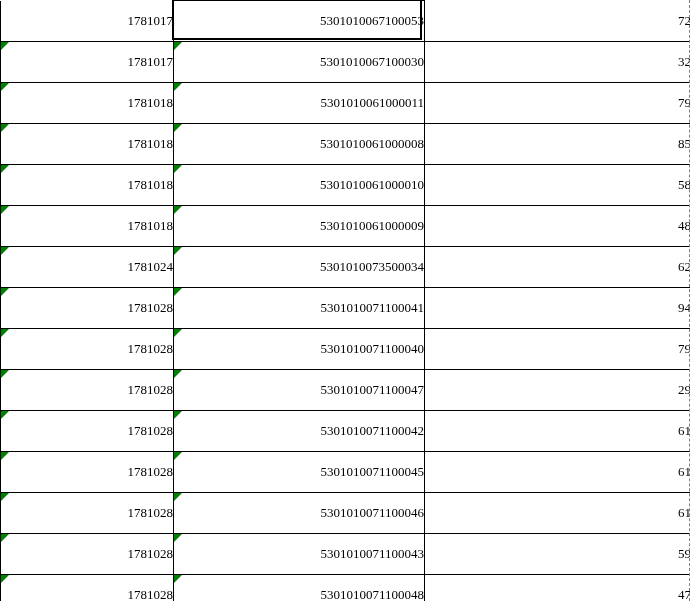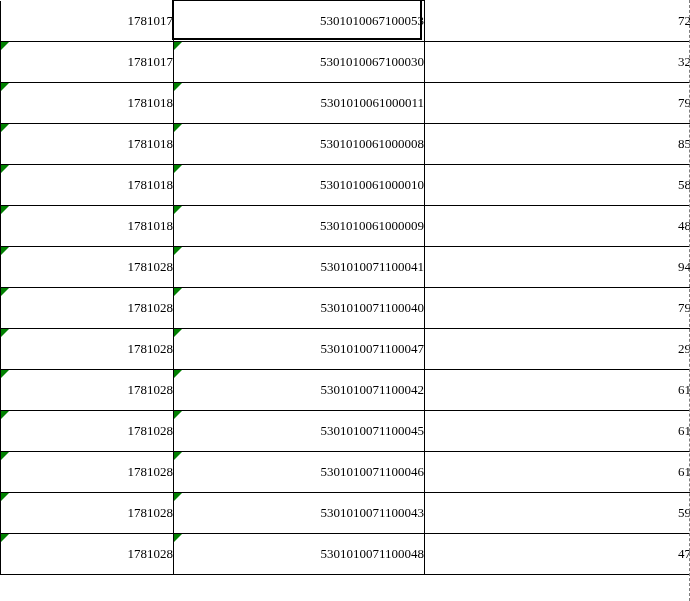--- a/index.html
+++ b/index.html
@@ -118,20 +118,25 @@
         <td class="col-b"><span class="marker"></span><span>5301010061000010</span></td>
         <td class="col-c"><span>58</span></td>
       </tr>
 
       <tr>
         <td class="col-a"><span class="marker"></span><span>1781018</span></td>
         <td class="col-b"><span class="marker"></span><span>5301010061000009</span></td>
         <td class="col-c"><span>48</span></td>
       </tr>
 
+      <tr>
+        <td class="col-a"><span class="marker"></span><span>1781024</span></td>
+        <td class="col-b"><span class="marker"></span><span>5301010073500034</span></td>
+        <td class="col-c"><span>62</span></td>
+      </tr>
 
       <tr>
         <td class="col-a"><span class="marker"></span><span>1781028</span></td>
         <td class="col-b"><span class="marker"></span><span>5301010071100041</span></td>
         <td class="col-c"><span>94</span></td>
       </tr>
 
       <tr>
         <td class="col-a"><span class="marker"></span><span>1781028</span></td>
         <td class="col-b"><span class="marker"></span><span>5301010071100040</span></td>

